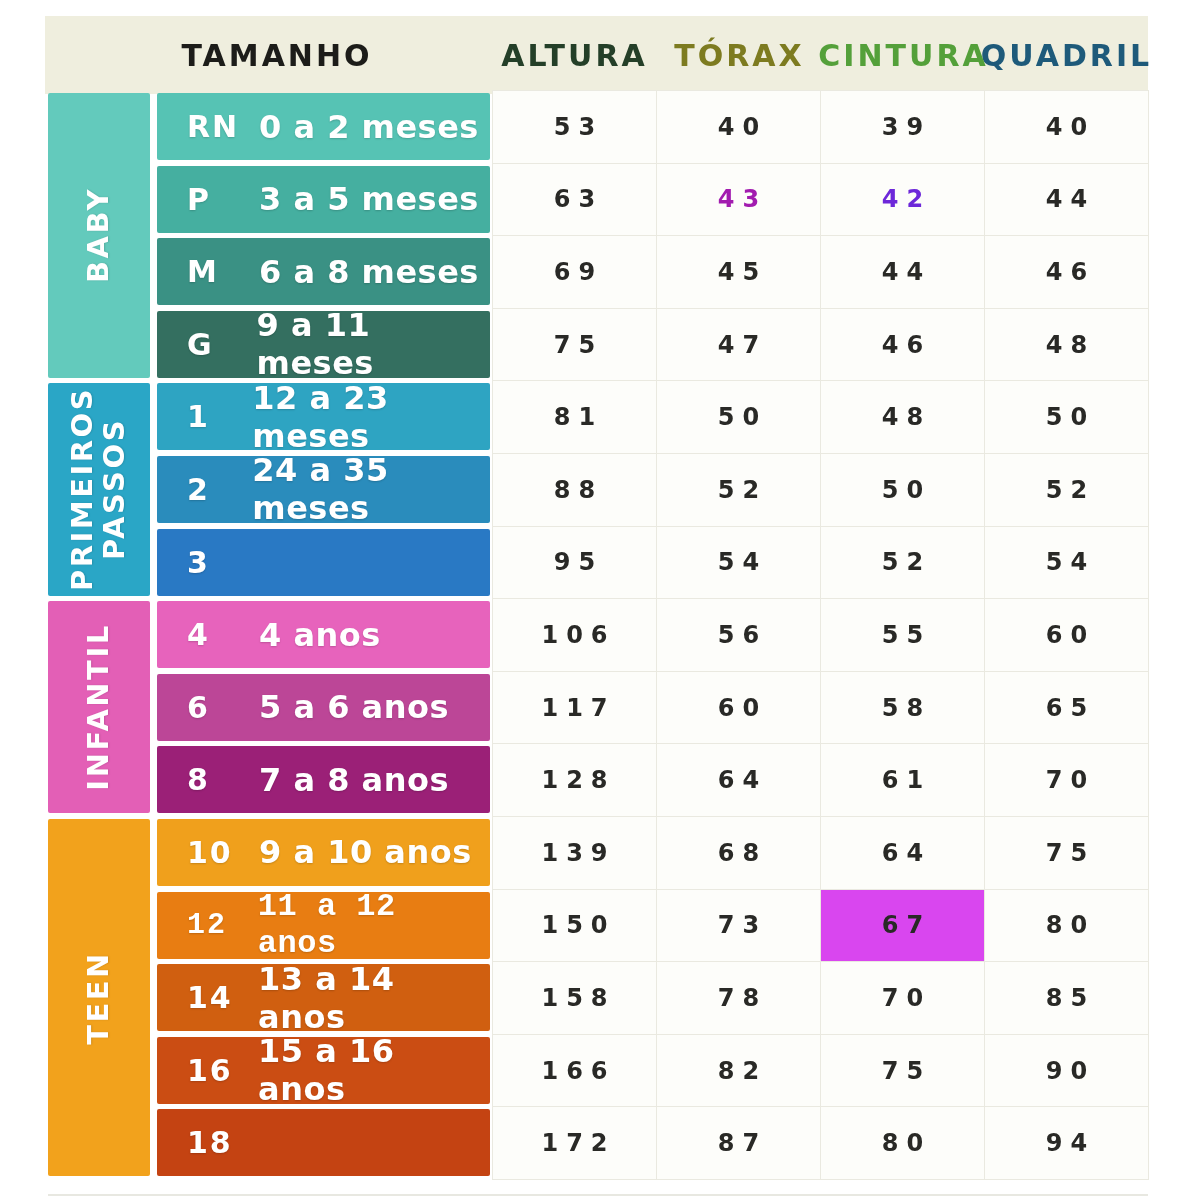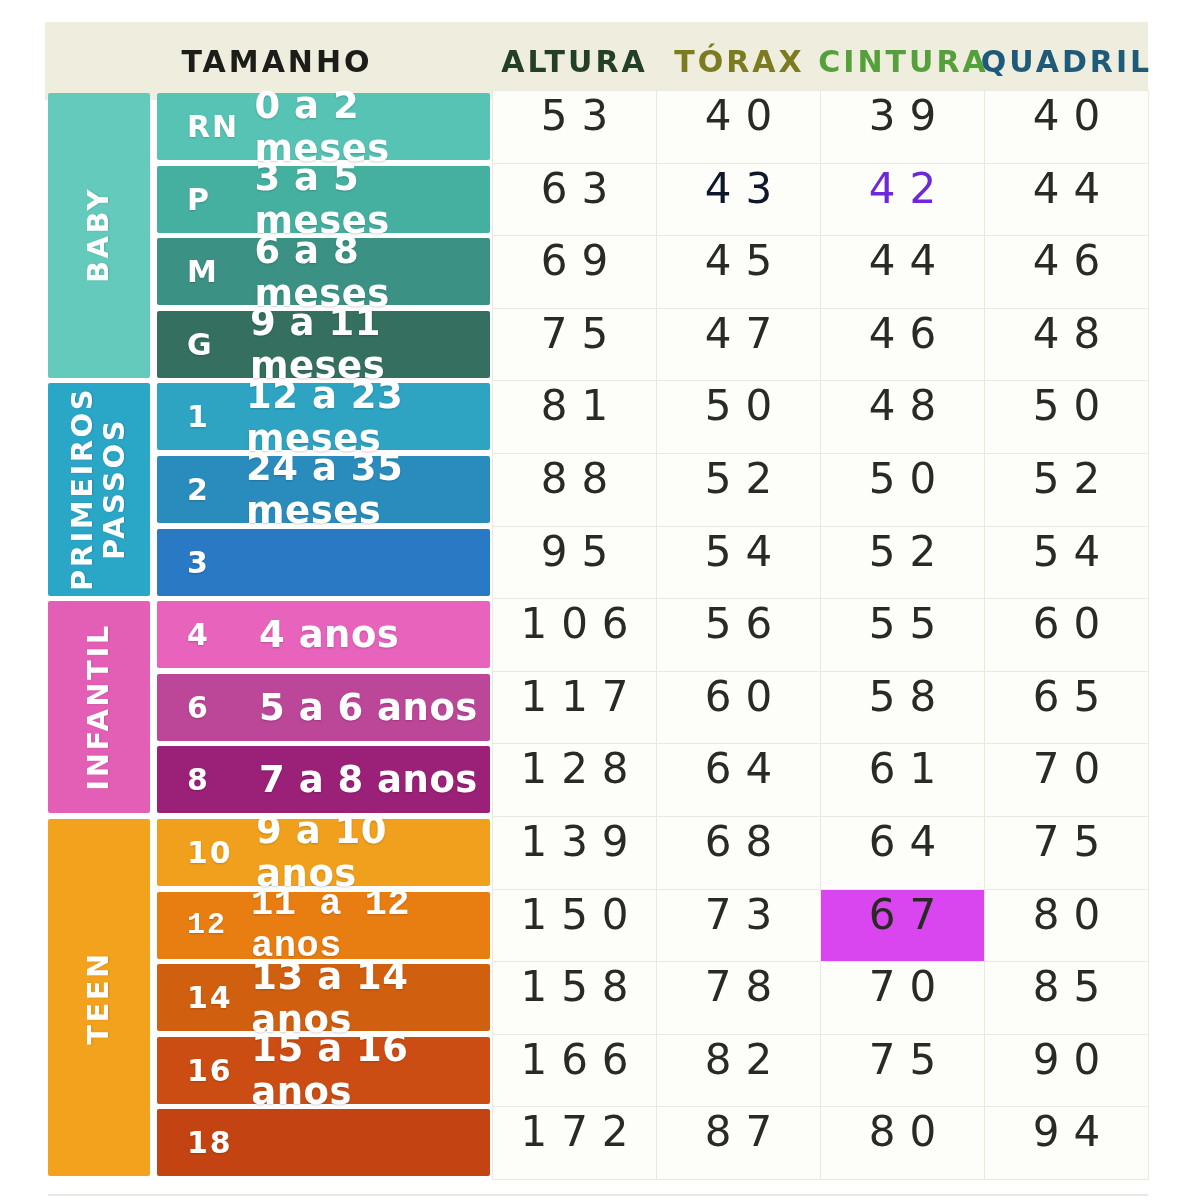--- a/index.html
+++ b/index.html
@@ -1,20 +1,20 @@
 <!DOCTYPE html>
 <html><head>
 <meta charset="utf-8">
 <style>
   html,body { margin:0; padding:0; background:#ffffff; }
   .canvas {
     position:relative; width:1200px; height:1200px; background:#ffffff;
     font-family:"DejaVu Sans", "Liberation Sans", sans-serif; overflow:hidden;
   }
-  .header-band { position:absolute; left:45px; top:22px; width:1103px; height:78px; }
+  .header-band { position:absolute; left:45px; top:16px; width:1103px; height:78px; }
   .header-label {
     position:absolute; top:50%; transform:translate(-50%,-50%);
     font-weight:700; font-size:30px; letter-spacing:3px; white-space:nowrap;
   }
   .body-grid {
     position:absolute; left:48px; top:93px;
     display:grid; grid-template-columns:102px 333px; column-gap:7px;
     grid-auto-rows:67px; row-gap:5.6px;
   }
   .cat { position:relative; border-radius:2px; grid-column:1; }
@@ -23,30 +23,30 @@
     transform:translate(-50%,-50%) rotate(-90deg);
     color:#ffffff; font-weight:700; font-size:29px; letter-spacing:2.5px;
     text-align:center; white-space:pre-line; line-height:1.1;
     text-shadow:0 1px 2px rgba(0,0,0,.14);
   }
   .bar {
     grid-column:2; border-radius:2px; display:flex; align-items:center;
     color:#ffffff; font-weight:700; text-shadow:0 1px 2px rgba(0,0,0,.18);
   }
   .bar .size { width:64px; margin-left:30px; font-size:30px; letter-spacing:2px; }
-  .bar .age  { margin-left:8px; font-size:37px; letter-spacing:0.5px; }
+  .bar .age  { margin-left:8px; font-size:32px; letter-spacing:0.5px; }
   .data-grid {
     position:absolute; left:492px; top:90px; width:656px;
     display:grid; grid-template-columns:repeat(4,1fr); grid-auto-rows:72.6px;
     border-top:1px solid #eae9e0; border-left:1px solid #eae9e0;
   }
   .cell {
-    display:flex; align-items:flex-start; justify-content:center;
+    display:flex; align-items:center; justify-content:center;
     border-right:1px solid #eae9e0; border-bottom:1px solid #eae9e0;
-    font-size:42px; font-weight:400;
+    font-size:24px; font-weight:700;
   }
   .cell span { letter-spacing:0.33em; margin-right:-0.33em; }
   .bottom-line {
     position:absolute; left:48px; top:1194px; width:1100px; height:2px;
     background:#dcdbd1; opacity:.65;
   }
 </style>
 </head>
 <body>
 
@@ -141,21 +141,21 @@
       </div>
       <div class="cell" style="background: rgb(253, 253, 250); color: rgb(41, 41, 38);">
         <span>39</span>
       </div>
       <div class="cell" style="background: rgb(253, 253, 250); color: rgb(41, 41, 38);">
         <span>40</span>
       </div>
       <div class="cell" style="background: rgb(253, 253, 250); color: rgb(41, 41, 38);">
         <span>63</span>
       </div>
-      <div class="cell" style="background: rgb(253, 253, 250); color: #0f172a;">
+      <div class="cell" style="background: rgb(253, 253, 250); color: #a21caf;">
         <span>43</span>
       </div>
       <div class="cell" style="background: rgb(253, 253, 250); color: #6d28d9;">
         <span>42</span>
       </div>
       <div class="cell" style="background: rgb(253, 253, 250); color: rgb(41, 41, 38);">
         <span>44</span>
       </div>
       <div class="cell" style="background: rgb(253, 253, 250); color: rgb(41, 41, 38);">
         <span>69</span>

